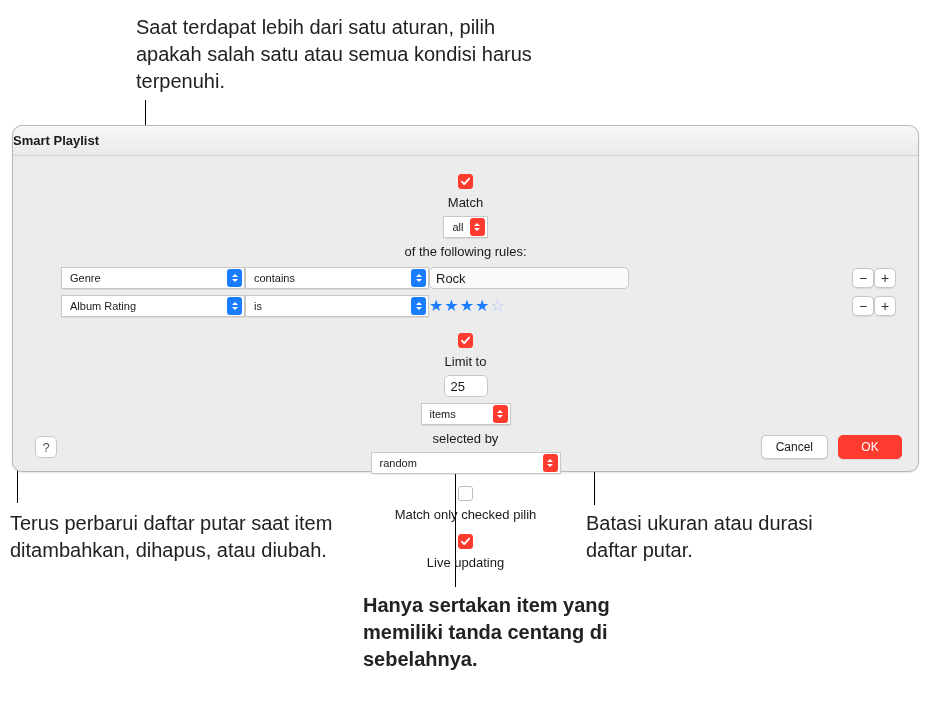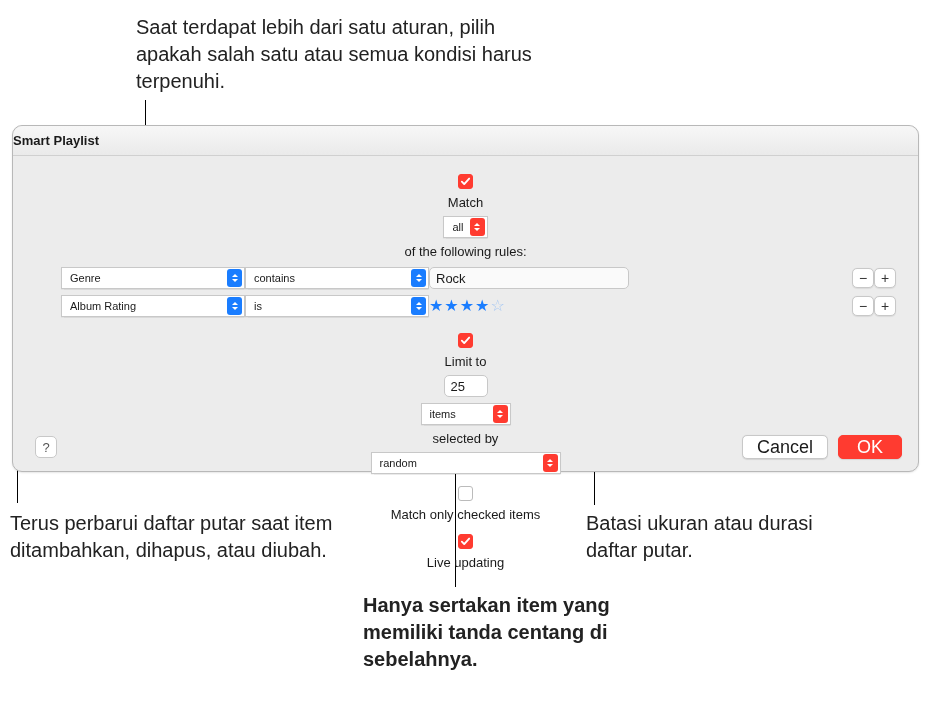--- a/index.html
+++ b/index.html
@@ -102,21 +102,21 @@
   .footer {
     display:flex; align-items:center; padding:0 16px 0 22px; position:absolute;
     left:0; right:0; bottom:12px;
   }
   .help {
     width:22px;height:22px;border:1px solid #c8c8c8;border-radius:5px;background:#fff;
     display:flex;align-items:center;justify-content:center;font-size:13px;color:#555;
   }
   .footer-spacer{flex:1}
   .btn {
-    height:24px; min-width:64px; padding:0 14px; border-radius:5px; font-size:18px;
+    height:24px; min-width:64px; padding:0 14px; border-radius:5px; font-size:12px;
     display:inline-flex;align-items:center;justify-content:center;
     border:1px solid #c8c8c8;background:#fff;margin-left:10px;
     box-shadow:0 0.5px 1px rgba(0,0,0,0.1);
   }
   .btn.primary { background:#ff3b30;color:#fff;border-color:#ff3b30;font-weight:500; }
 </style>
 </head>
 <body>
 
 <div class="callout" style="left:136px; top:14px; width:400px;">Saat terdapat lebih dari satu aturan, pilih apakah salah satu atau semua kondisi harus terpenuhi.</div>
@@ -213,21 +213,21 @@
         </span>
         <span class="lbl">selected by</span>
         <span class="select" style="min-width:190px;">
           <span>random</span>
           <span class="stepper"></span>
         </span>
       </div>
 
       <div class="row">
         <span class="checkbox"></span>
-        <span class="lbl">Match only checked items</span>
+        <span class="lbl">Match only checked pilih</span>
       </div>
 
       <div class="row">
         <span class="checkbox checked">
           <svg viewBox="0 0 12 12">
               <path d="M2 6.2 L4.6 8.8 L10 2.8" stroke="#fff" stroke-width="2" fill="none" stroke-linecap="round" stroke-linejoin="round"></path>
             </svg>
         </span>
         <span class="lbl">Live updating</span>
       </div>

